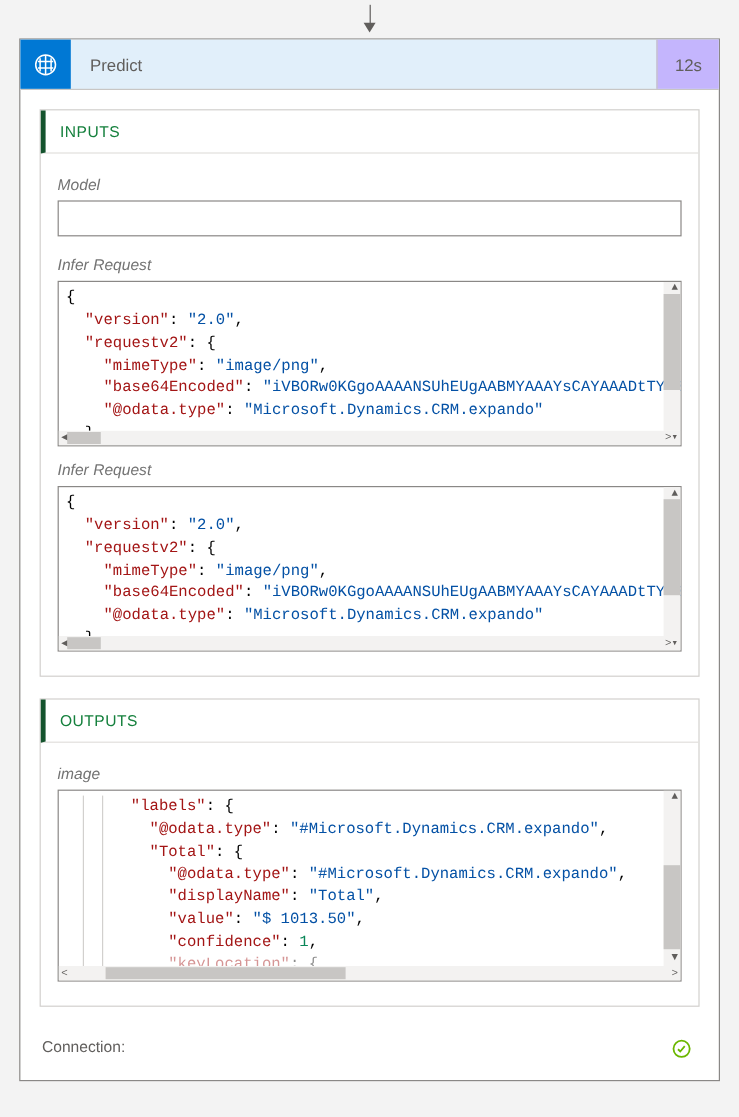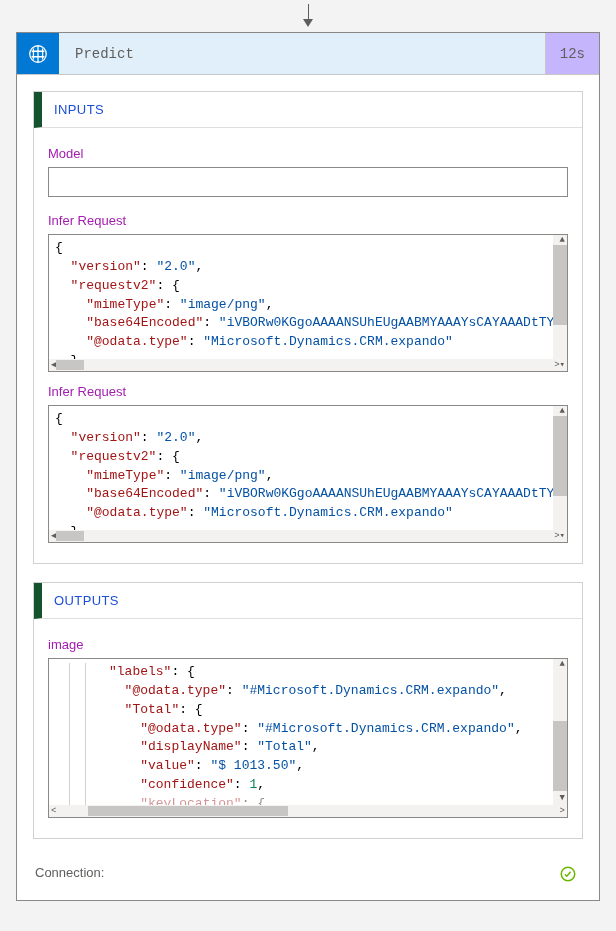--- a/index.html
+++ b/index.html
@@ -44,21 +44,20 @@
       margin: 0 16px 16px 16px;
       border: 1px solid #8a8886;
       background: #ffffff;
     }
     .card-header {
       display: flex;
       align-items: stretch;
       background: #e1effa;
       border-bottom: 1px solid #c8c6c4;
       height: 42px;
-      font-family: Liberation Mono, monospace;
     }
     .card-icon {
       width: 42px;
       background: #0078d4;
       display: flex;
       align-items: center;
       justify-content: center;
     }
     .card-icon svg {
       width: 22px;
@@ -82,34 +81,35 @@
       background: #c4b5fd;
     }
     .card-body {
       padding: 16px 16px 10px 16px;
     }
     .panel {
       border: 1px solid #d2d0ce;
       margin-bottom: 18px;
     }
     .panel-header {
-      border-left: 8px solid #14532d;
+      border-left: 4px solid #14532d;
       padding: 10px 12px;
       font-size: 13px;
       letter-spacing: 0.4px;
-      color: #1d4ed8;
+      color: #15803d;
       border-bottom: 1px solid #e1dfdd;
     }
     .panel-body {
       padding: 14px 14px 8px 14px;
     }
     .field-label {
       font-size: 13px;
-      color: #a21caf;
+      color: #737373;
       margin: 4px 0 6px 0;
+      font-style: italic;
     }
     .text-input {
       width: 100%;
       height: 30px;
       border: 1px solid #8a8886;
       padding: 4px 8px;
       font-size: 13px;
       font-family: inherit;
       margin-bottom: 12px;
       background: #fff;

